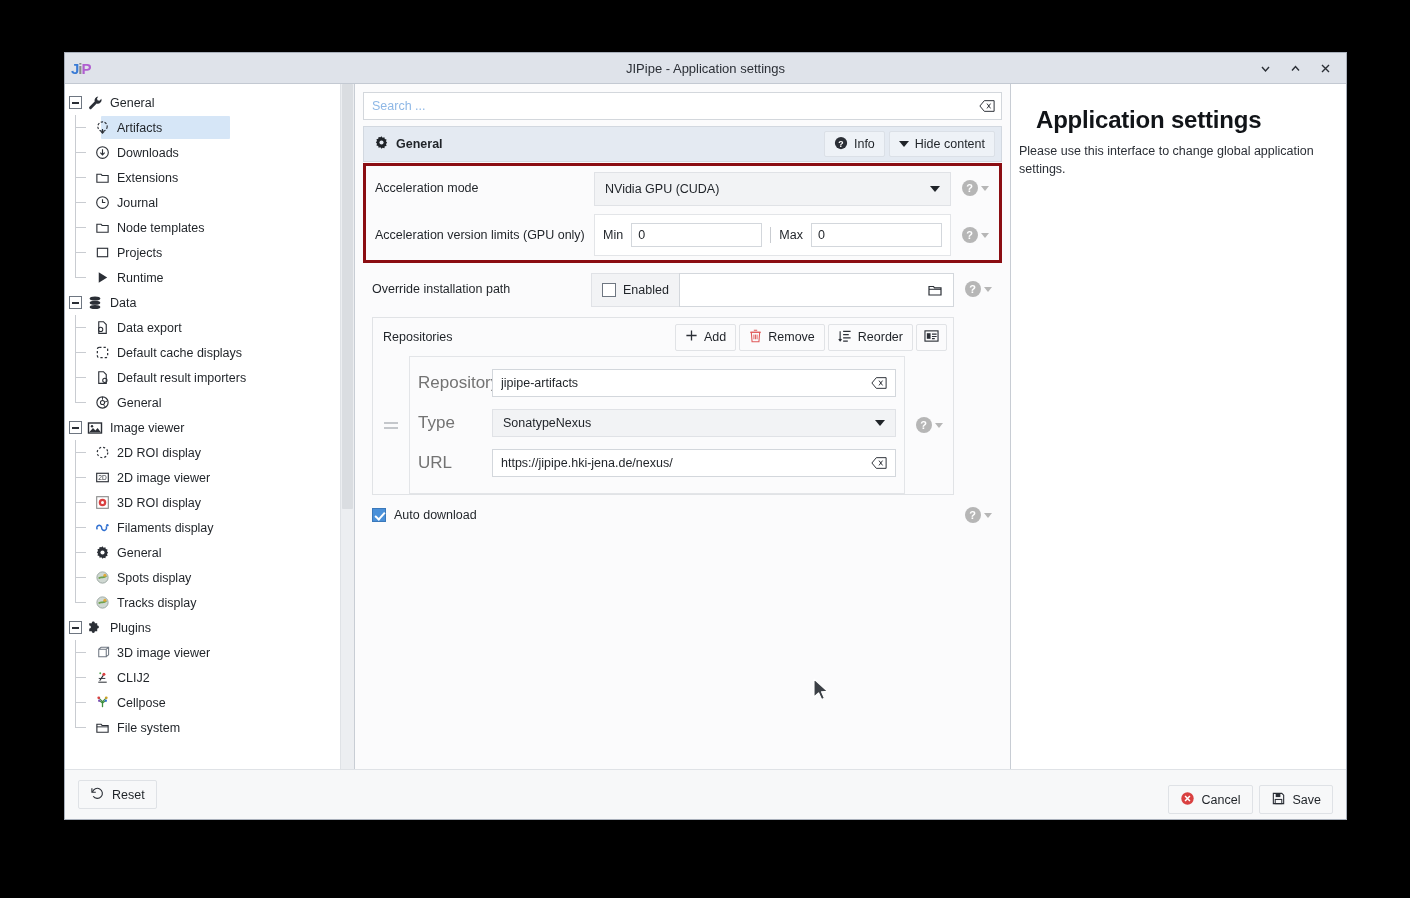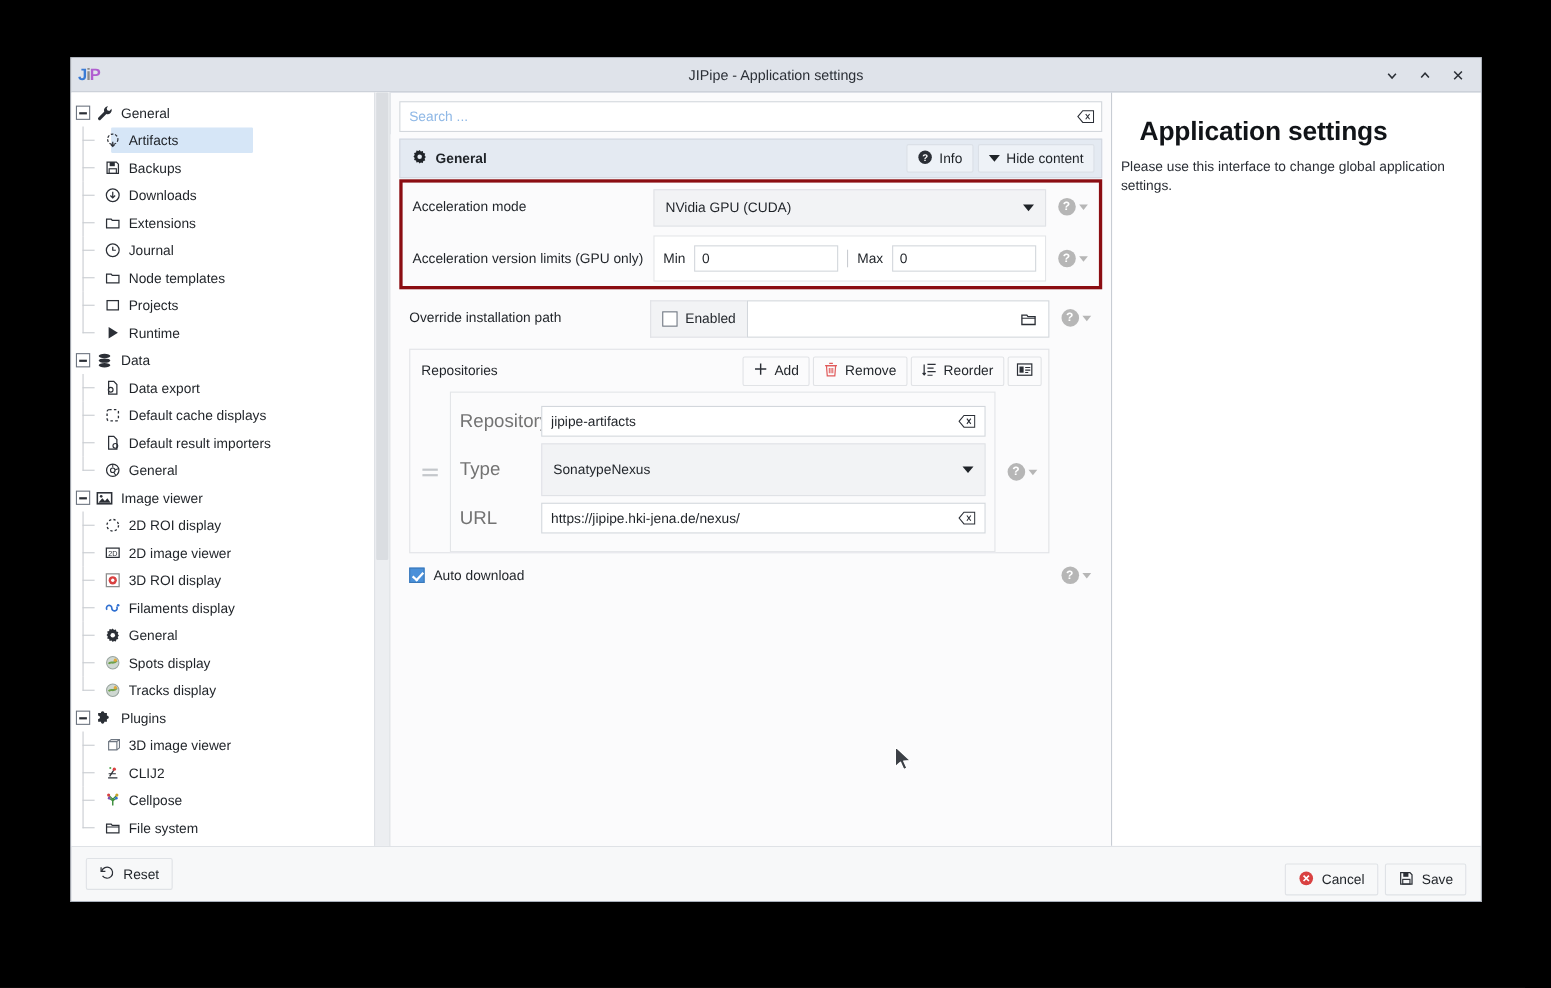--- a/index.html
+++ b/index.html
@@ -404,21 +404,21 @@
     background: #ffffff;
     border: 1px solid #d3d7dc;
     display: flex; align-items: center;
     padding: 0 2px 0 8px;
     font-size: 12.5px; color: #1f2328;
     min-width: 0;
   }
   .etext .tv { flex: 1 1 auto; overflow: hidden; white-space: nowrap; }
   .ecombo {
     flex: 1 1 auto;
-    height: 48px;
+    height: 28px;
     background: #f2f3f5;
     border: 1px solid #e0e2e6;
     display: flex; align-items: center;
     padding: 0 10px;
     font-size: 12.5px; color: #1f2328;
     min-width: 0;
   }
 
   
   #autodl {
@@ -528,32 +528,20 @@
           <div class="sel" style="right:110px"></div>
           <span class="ticon">
             <svg width="15" height="15" viewBox="0 0 16 16">
                 <circle cx="8" cy="7" r="5" fill="none" stroke="#2b2f36" stroke-width="1.2" stroke-dasharray="2.6 1.6"></circle>
                 <path d="M8 9.5v4.2M6.2 12.2L8 14l1.8-1.8" fill="none" stroke="#2b2f36" stroke-width="1.2"></path>
               </svg>
           </span>
           <span class="tlabel">Artifacts</span>
         </div>
 
-        <div class="trow child">
-          <div class="guide"></div>
-            <div class="tick"></div>
-          <span class="ticon">
-            <svg width="15" height="15" viewBox="0 0 16 16">
-                <path d="M2.5 2.5h9l2 2v9h-11z" fill="none" stroke="#2b2f36" stroke-width="1.2"></path>
-                <rect x="5" y="2.5" width="5" height="4" fill="#2b2f36"></rect>
-                <rect x="4.5" y="9" width="7" height="4.5" fill="none" stroke="#2b2f36" stroke-width="1.1"></rect>
-              </svg>
-          </span>
-          <span class="tlabel">Backups</span>
-        </div>
 
         <div class="trow child">
           <div class="guide"></div>
             <div class="tick"></div>
           <span class="ticon">
             <svg width="15" height="15" viewBox="0 0 16 16">
                 <circle cx="8" cy="8" r="6.2" fill="none" stroke="#2b2f36" stroke-width="1.2"></circle>
                 <path d="M8 4.6v5.6M5.7 8.2L8 10.5l2.3-2.3" fill="none" stroke="#2b2f36" stroke-width="1.2"></path>
               </svg>
           </span>

